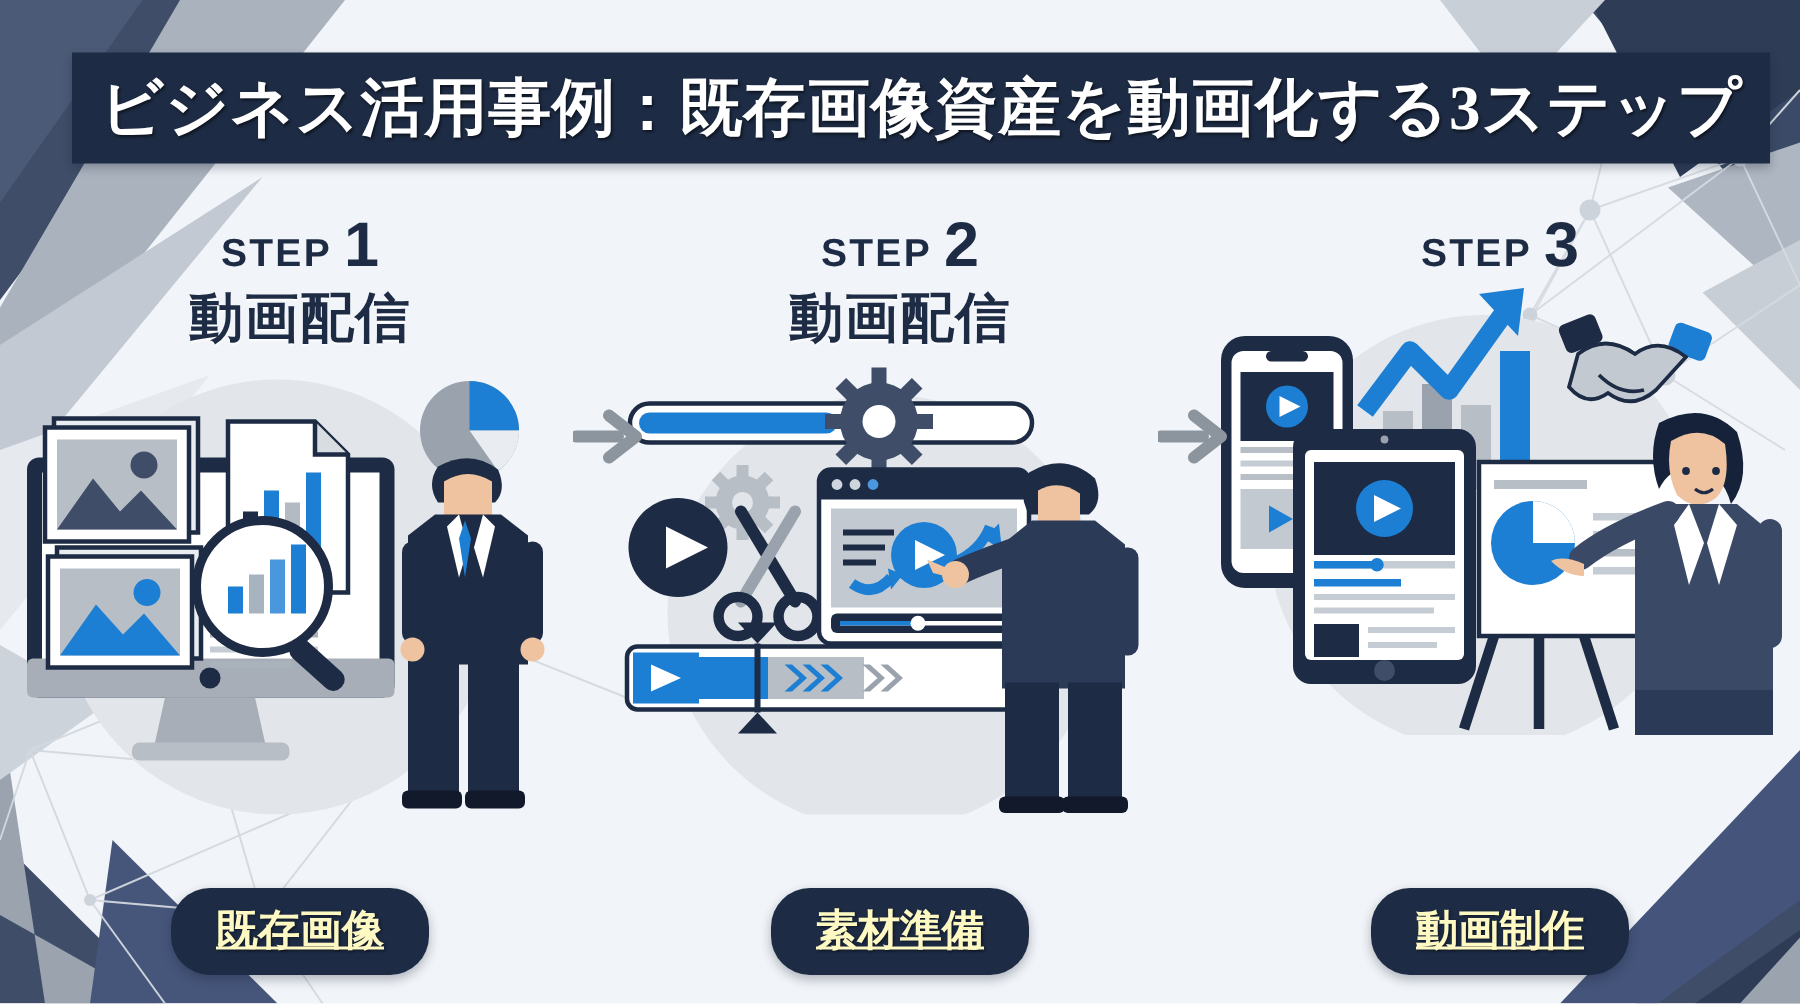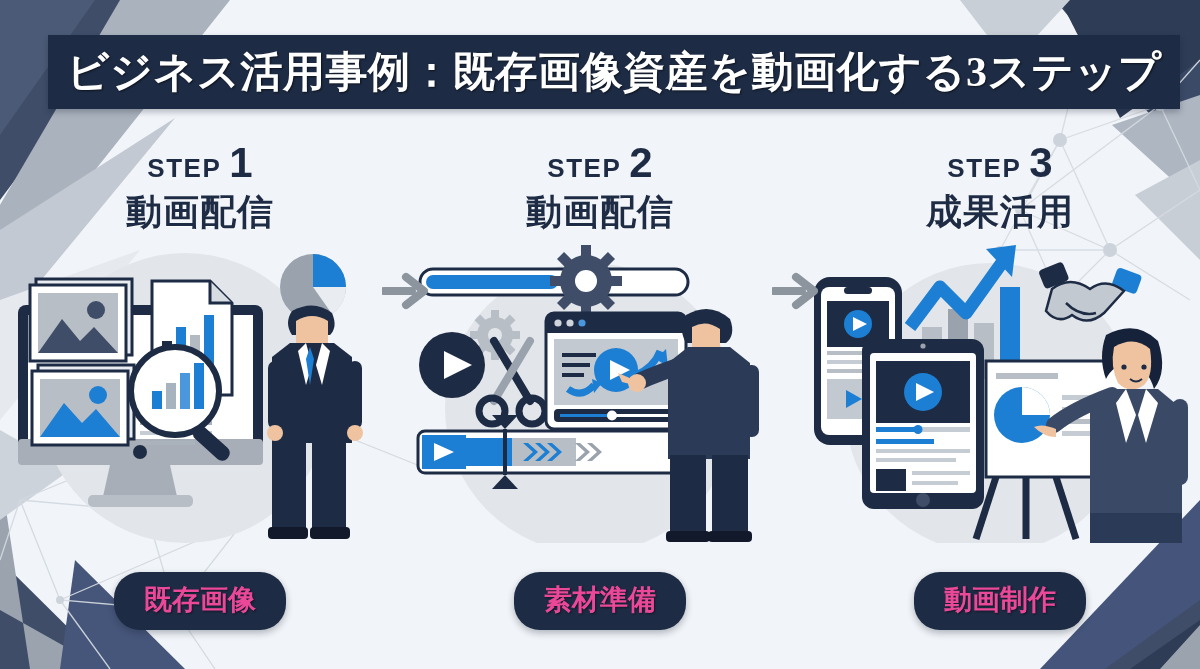--- a/index.html
+++ b/index.html
@@ -90,32 +90,33 @@
   }
   .art {
     position: relative;
     width: 400px;
     height: 300px;
     margin-top: 6px;
   }
   .art svg { position: absolute; left: 0; top: 0; }
   .badge {
     position: absolute;
-    bottom: 28px;
+    bottom: 8px;
     left: 50%;
     transform: translateX(-50%);
     background: #1d2b44;
-    color: #ec4899;
+    color: #fef9c3;
     font-size: 28px;
     font-weight: bold;
     padding: 9px 30px 11px;
     border-radius: 26px;
     white-space: nowrap;
     box-shadow: 0 3px 7px rgba(20,30,50,0.3);
     text-shadow: 1px 1px 2px rgba(0,0,0,0.45);
+    text-decoration: underline;
   }
   .arrow-between {
     position: absolute;
     top: 268px;
     width: 46px;
     height: 46px;
   }
   .arrow-1 { left: 382px; }
   .arrow-2 { left: 772px; }
 </style>
@@ -406,21 +407,20 @@
       </div>
 
       <div class="badge">素材準備</div>
     </div>
 
     <div class="step-col">
       <div class="step-kicker">
         <span class="word">STEP</span>
         <span class="num">3</span>
       </div>
-      <div class="step-title">成果活用</div>
 
       <div class="art">
         <svg width="400" height="300" viewBox="0 0 400 300">
           <circle cx="190" cy="165" r="145" fill="#e2e6ea"></circle>
 
           <g>
             <rect x="122" y="84" width="20" height="52" fill="#b7bec6"></rect>
             <rect x="148" y="66" width="20" height="70" fill="#9aa3ad"></rect>
             <rect x="174" y="80" width="20" height="56" fill="#b7bec6"></rect>
             <rect x="200" y="44" width="20" height="92" fill="#1c7fd4"></rect>

